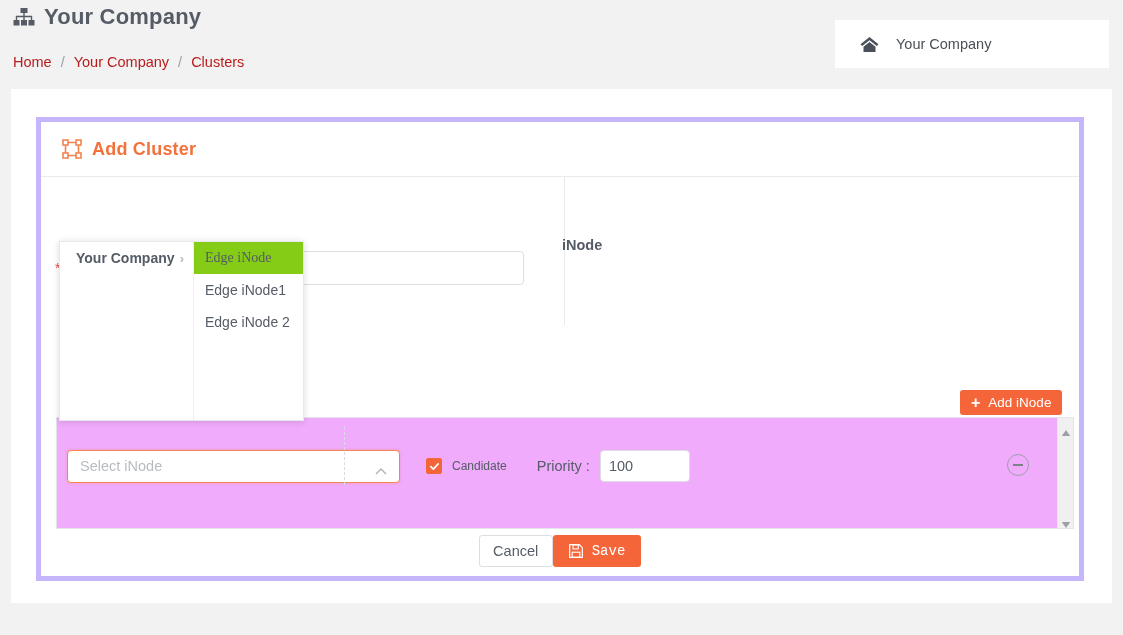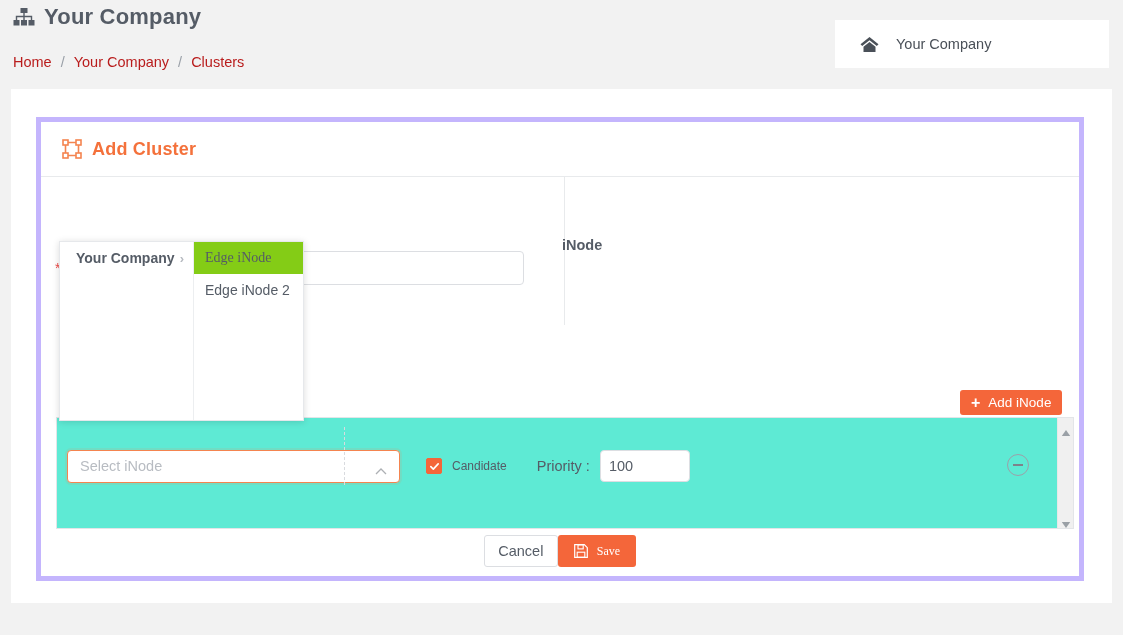--- a/index.html
+++ b/index.html
@@ -109,21 +109,21 @@
     display: flex; align-items: center; gap: 8px;
     cursor: pointer;
   }
   .plus-sign { font-size: 16px; font-weight: bold; line-height: 1; }
 
   
   .list-box {
     position: absolute; left: 15px; top: 240px;
     width: 1018px; height: 112px;
     border: 1px solid #e3e5e8;
-    background: #5eead4;
+    background: #f0abfc;
   }
   .inode-row {
     position: absolute; left: 10px; top: 26px;
     width: 990px; height: 44px;
     display: flex; align-items: center;
   }
   .select-inode {
     width: 333px; height: 33px;
     border: 1px solid #f4844f; border-radius: 4px;
     background: #fff;
@@ -175,21 +175,21 @@
     display: flex; justify-content: center; align-items: center; 
   }
   .btn-cancel {
     width: 74px; height: 32px;
     background: #fff; border: 1px solid #dcdee2; border-radius: 3px;
     font-size: 14.5px; color: #555c66; font-family: inherit; cursor: pointer;
   }
   .btn-save {
     height: 32px; padding: 0 16px;
     background: #f4663a; border: none; border-radius: 3px;
-    color: #fff; font-size: 12px; font-family: Liberation Serif, serif;
+    color: #fff; font-size: 14px; font-family: Liberation Mono, monospace;
     display: flex; align-items: center; gap: 9px; cursor: pointer; justify-content: space-between;
   }
   .save-icon { width: 14px; height: 14px; display: block; }
 
   
   .cascader {
     position: absolute; left: 59px; top: 241px;
     width: 245px; height: 180px;
     background: #fff;
     border: 1px solid #e6e8eb;
@@ -370,16 +370,19 @@
     <div class="casc-item parent">
       <span>Your Company</span>
       <span class="casc-chev">›</span>
     </div>
   </div>
   <div class="casc-col right">
     <div class="casc-item active">
       <span>Edge iNode</span>
     </div>
     <div class="casc-item">
+      <span>Edge iNode1</span>
+    </div>
+    <div class="casc-item">
       <span>Edge iNode 2</span>
     </div>
   </div>
 </div>
 
 </body></html>

